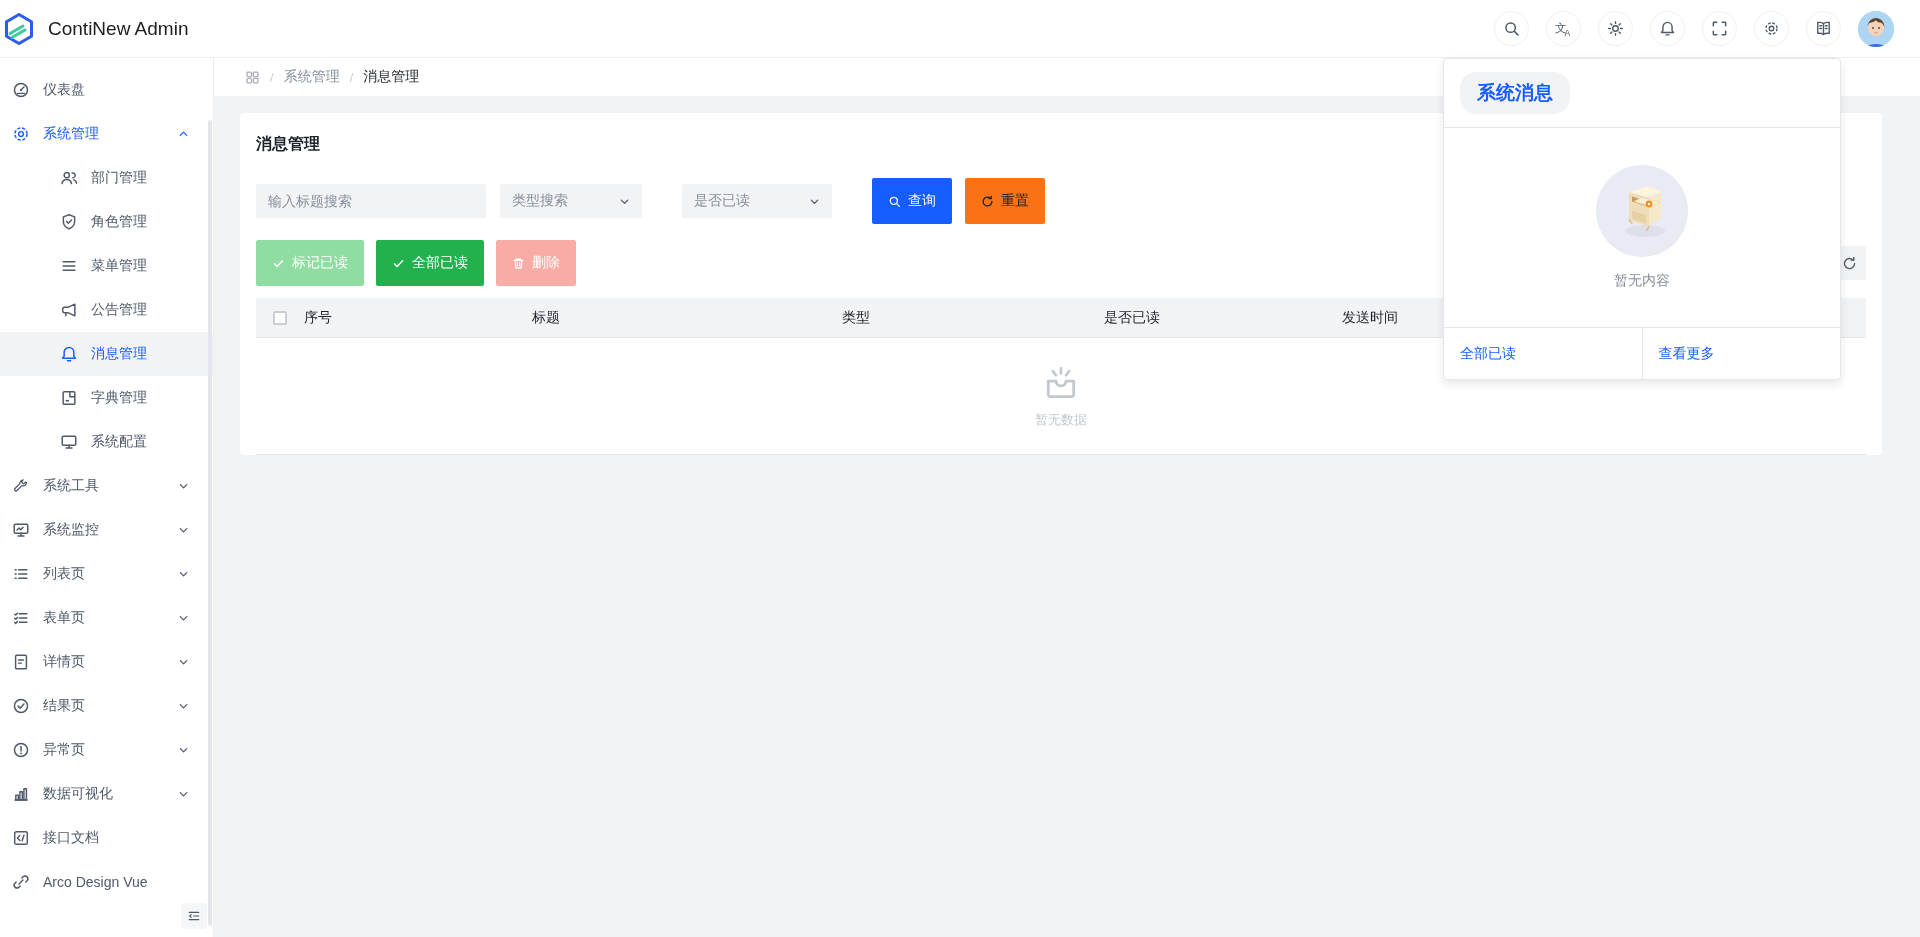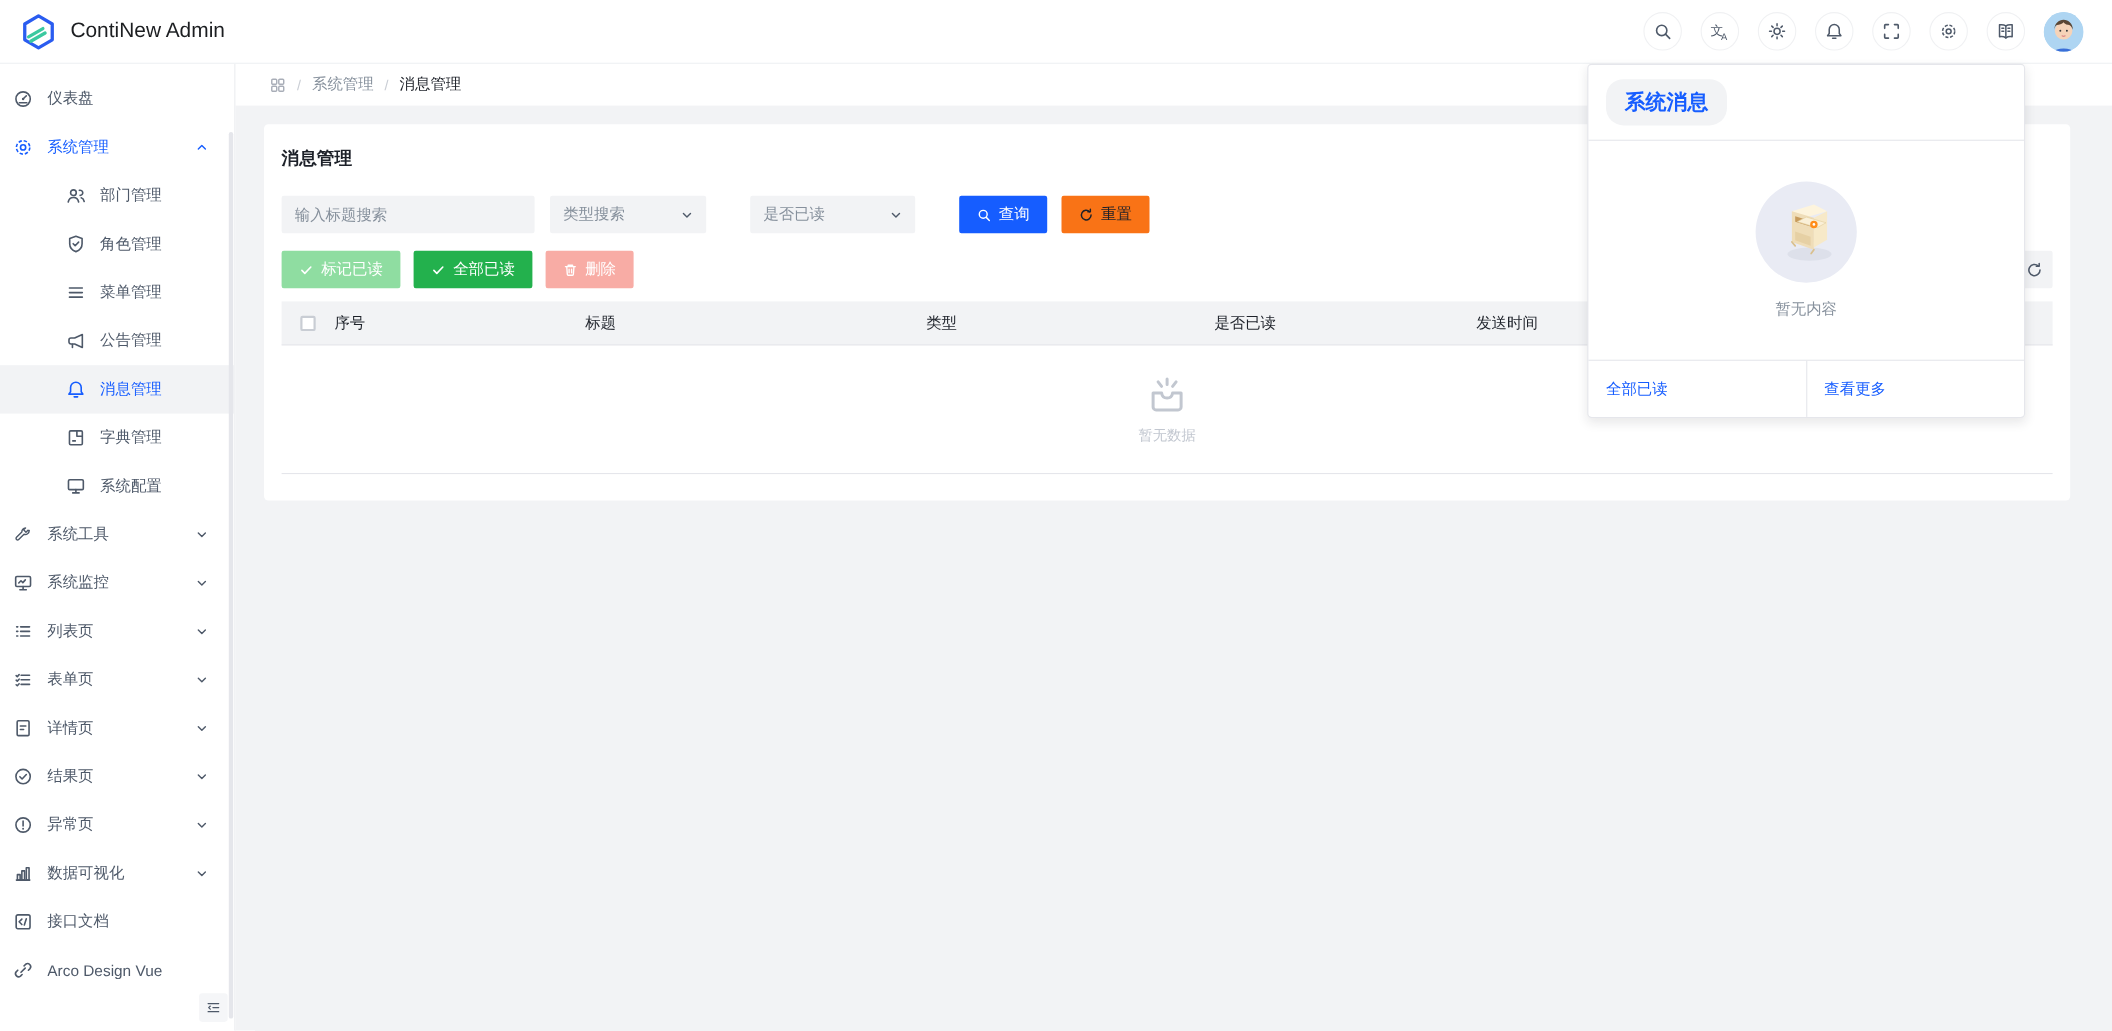--- a/index.html
+++ b/index.html
@@ -3,21 +3,21 @@
 <meta charset="utf-8">
 <style>
   * { margin:0; padding:0; box-sizing:border-box; }
   html,body { width:1920px; height:937px; overflow:hidden; background:#fff;
     font-family:"Liberation Sans","DejaVu Sans",sans-serif; color:#1d2129; font-size:14px; }
   svg { display:block; }
 
   
   .header { height:58px; background:#fff; display:flex; align-items:center; justify-content:space-between;
     border-bottom:1px solid #eef0f3; position:relative; z-index:20; }
-  .brand { display:flex; align-items:center; gap:12px; padding-left:18px; }
+  .brand { display:flex; align-items:center; gap:12px; padding-left:2px; }
   .brand-title { font-size:19px; color:#1c1e21; font-weight:500; }
   .hicons { display:flex; align-items:center; gap:17px; padding-right:26px; }
   .hbtn { width:35px; height:35px; border-radius:50%; background:#fff; border:1px solid #f0f1f3;
     display:flex; align-items:center; justify-content:center; color:#4e5969; cursor:pointer; }
   .avatar { width:36px; height:36px; border-radius:50%; overflow:hidden; border:none; background:#aed5f2; }
 
   
   .shell { display:flex; height:879px; }
   .sidebar { width:214px; background:#fff; border-right:1px solid #ebedf0; position:relative; padding-top:10px; overflow:hidden; flex:none; }
   .main { flex:1; display:flex; flex-direction:column; min-width:0; }
@@ -48,21 +48,21 @@
 
   .searchrow { display:flex; align-items:center; gap:12px; margin-bottom:16px; }
   .ipt { width:230px; height:34px; background:#f2f3f5; border-radius:2px; border:none; padding:0 12px;
     font-size:14px; color:#1d2129; font-family:inherit; }
   .ipt::placeholder { color:#86909c; }
   .sel { height:34px; background:#f2f3f5; border-radius:2px; display:flex; align-items:center;
     justify-content:space-between; padding:0 12px; color:#86909c; cursor:pointer; }
   .sel.type { width:142px; margin-left:2px; }
   .sel.read { width:150px; margin-left:28px; }
   .sel .chev { color:#4e5969; }
-  .btn { height:34px; border:none; border-radius:2px; display:inline-flex; align-items:center; gap:7px;
+  .btn { height:46px; border:none; border-radius:2px; display:inline-flex; align-items:center; gap:7px;
     padding:0 16px; font-size:14px; cursor:pointer; font-family:inherit; }
   .btn-query { background:#165dff; color:#fff; margin-left:28px; }
   .btn-reset { background:#f97316; color:#1d2129; margin-left:1px; }
 
   .actionrow { display:flex; align-items:center; gap:12px; margin-bottom:12px; }
   .btn-markread { background:#8fdda1; color:#fff; }
   .btn-allread { background:#23b14d; color:#fff; }
   .btn-delete { background:#f8aca5; color:#fff; }
   .btn-refresh { width:34px; height:34px; padding:0; justify-content:center; background:#f2f3f5; color:#4e5969; margin-left:auto; }
 

